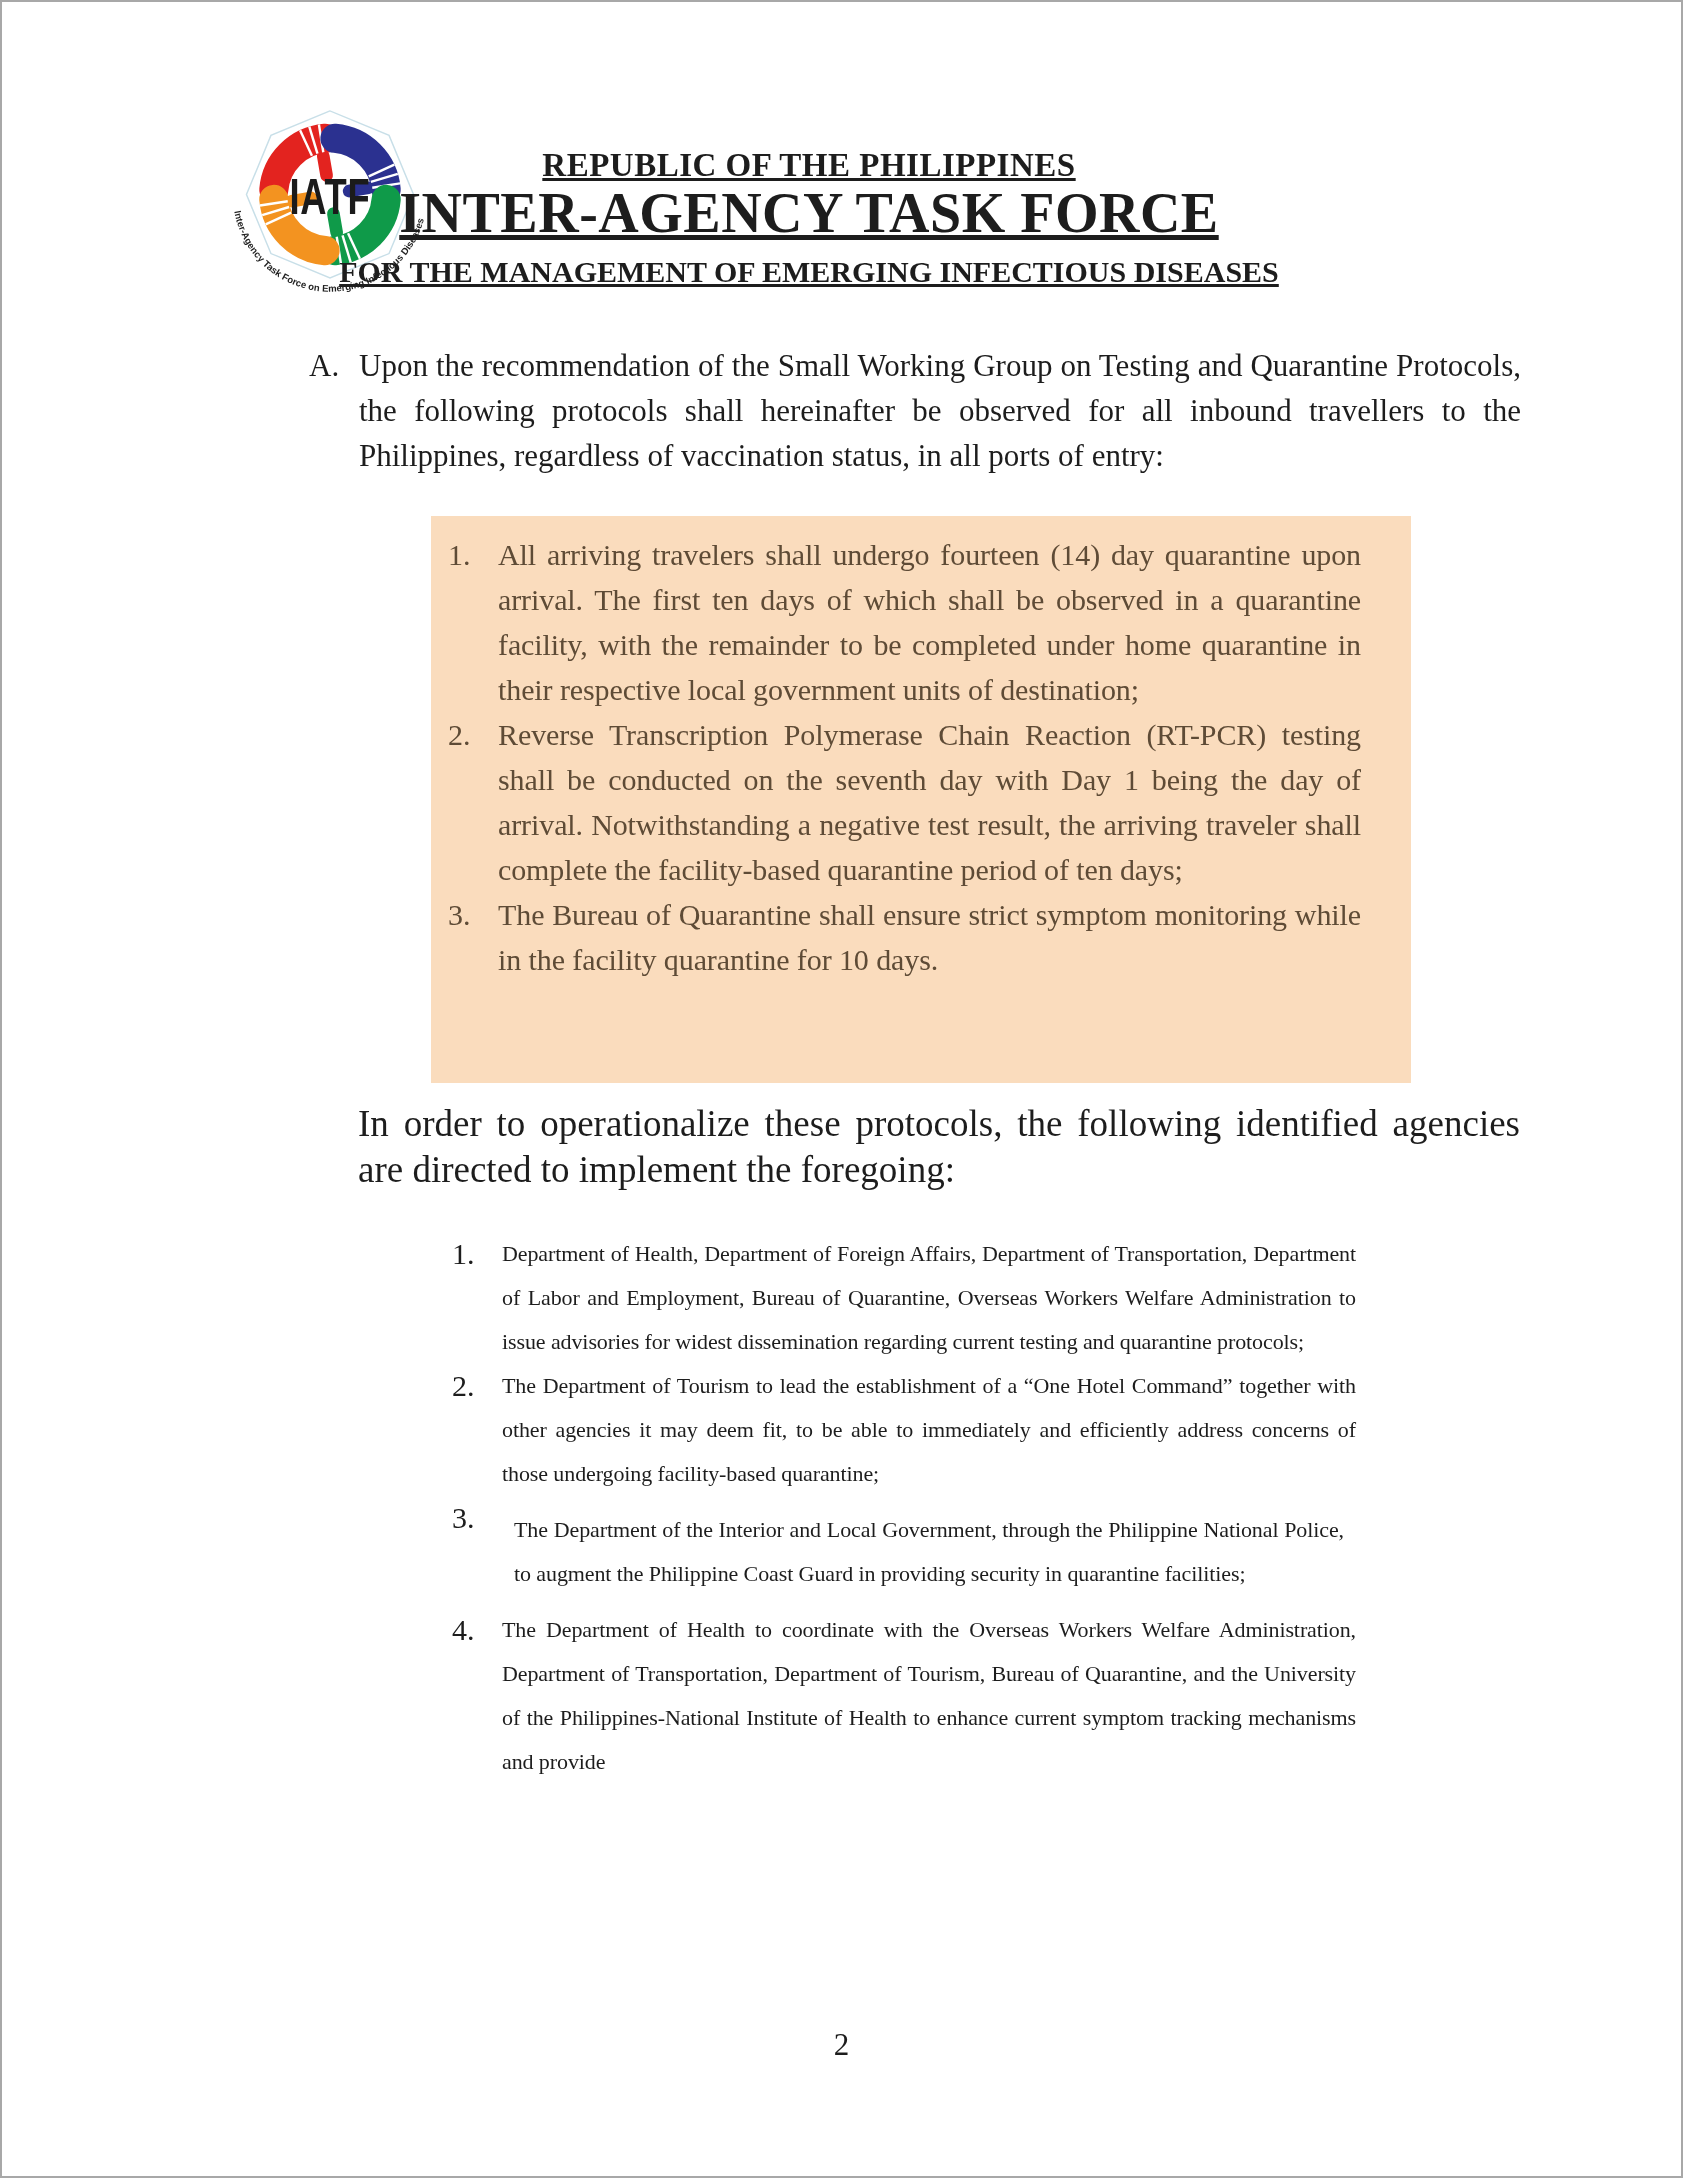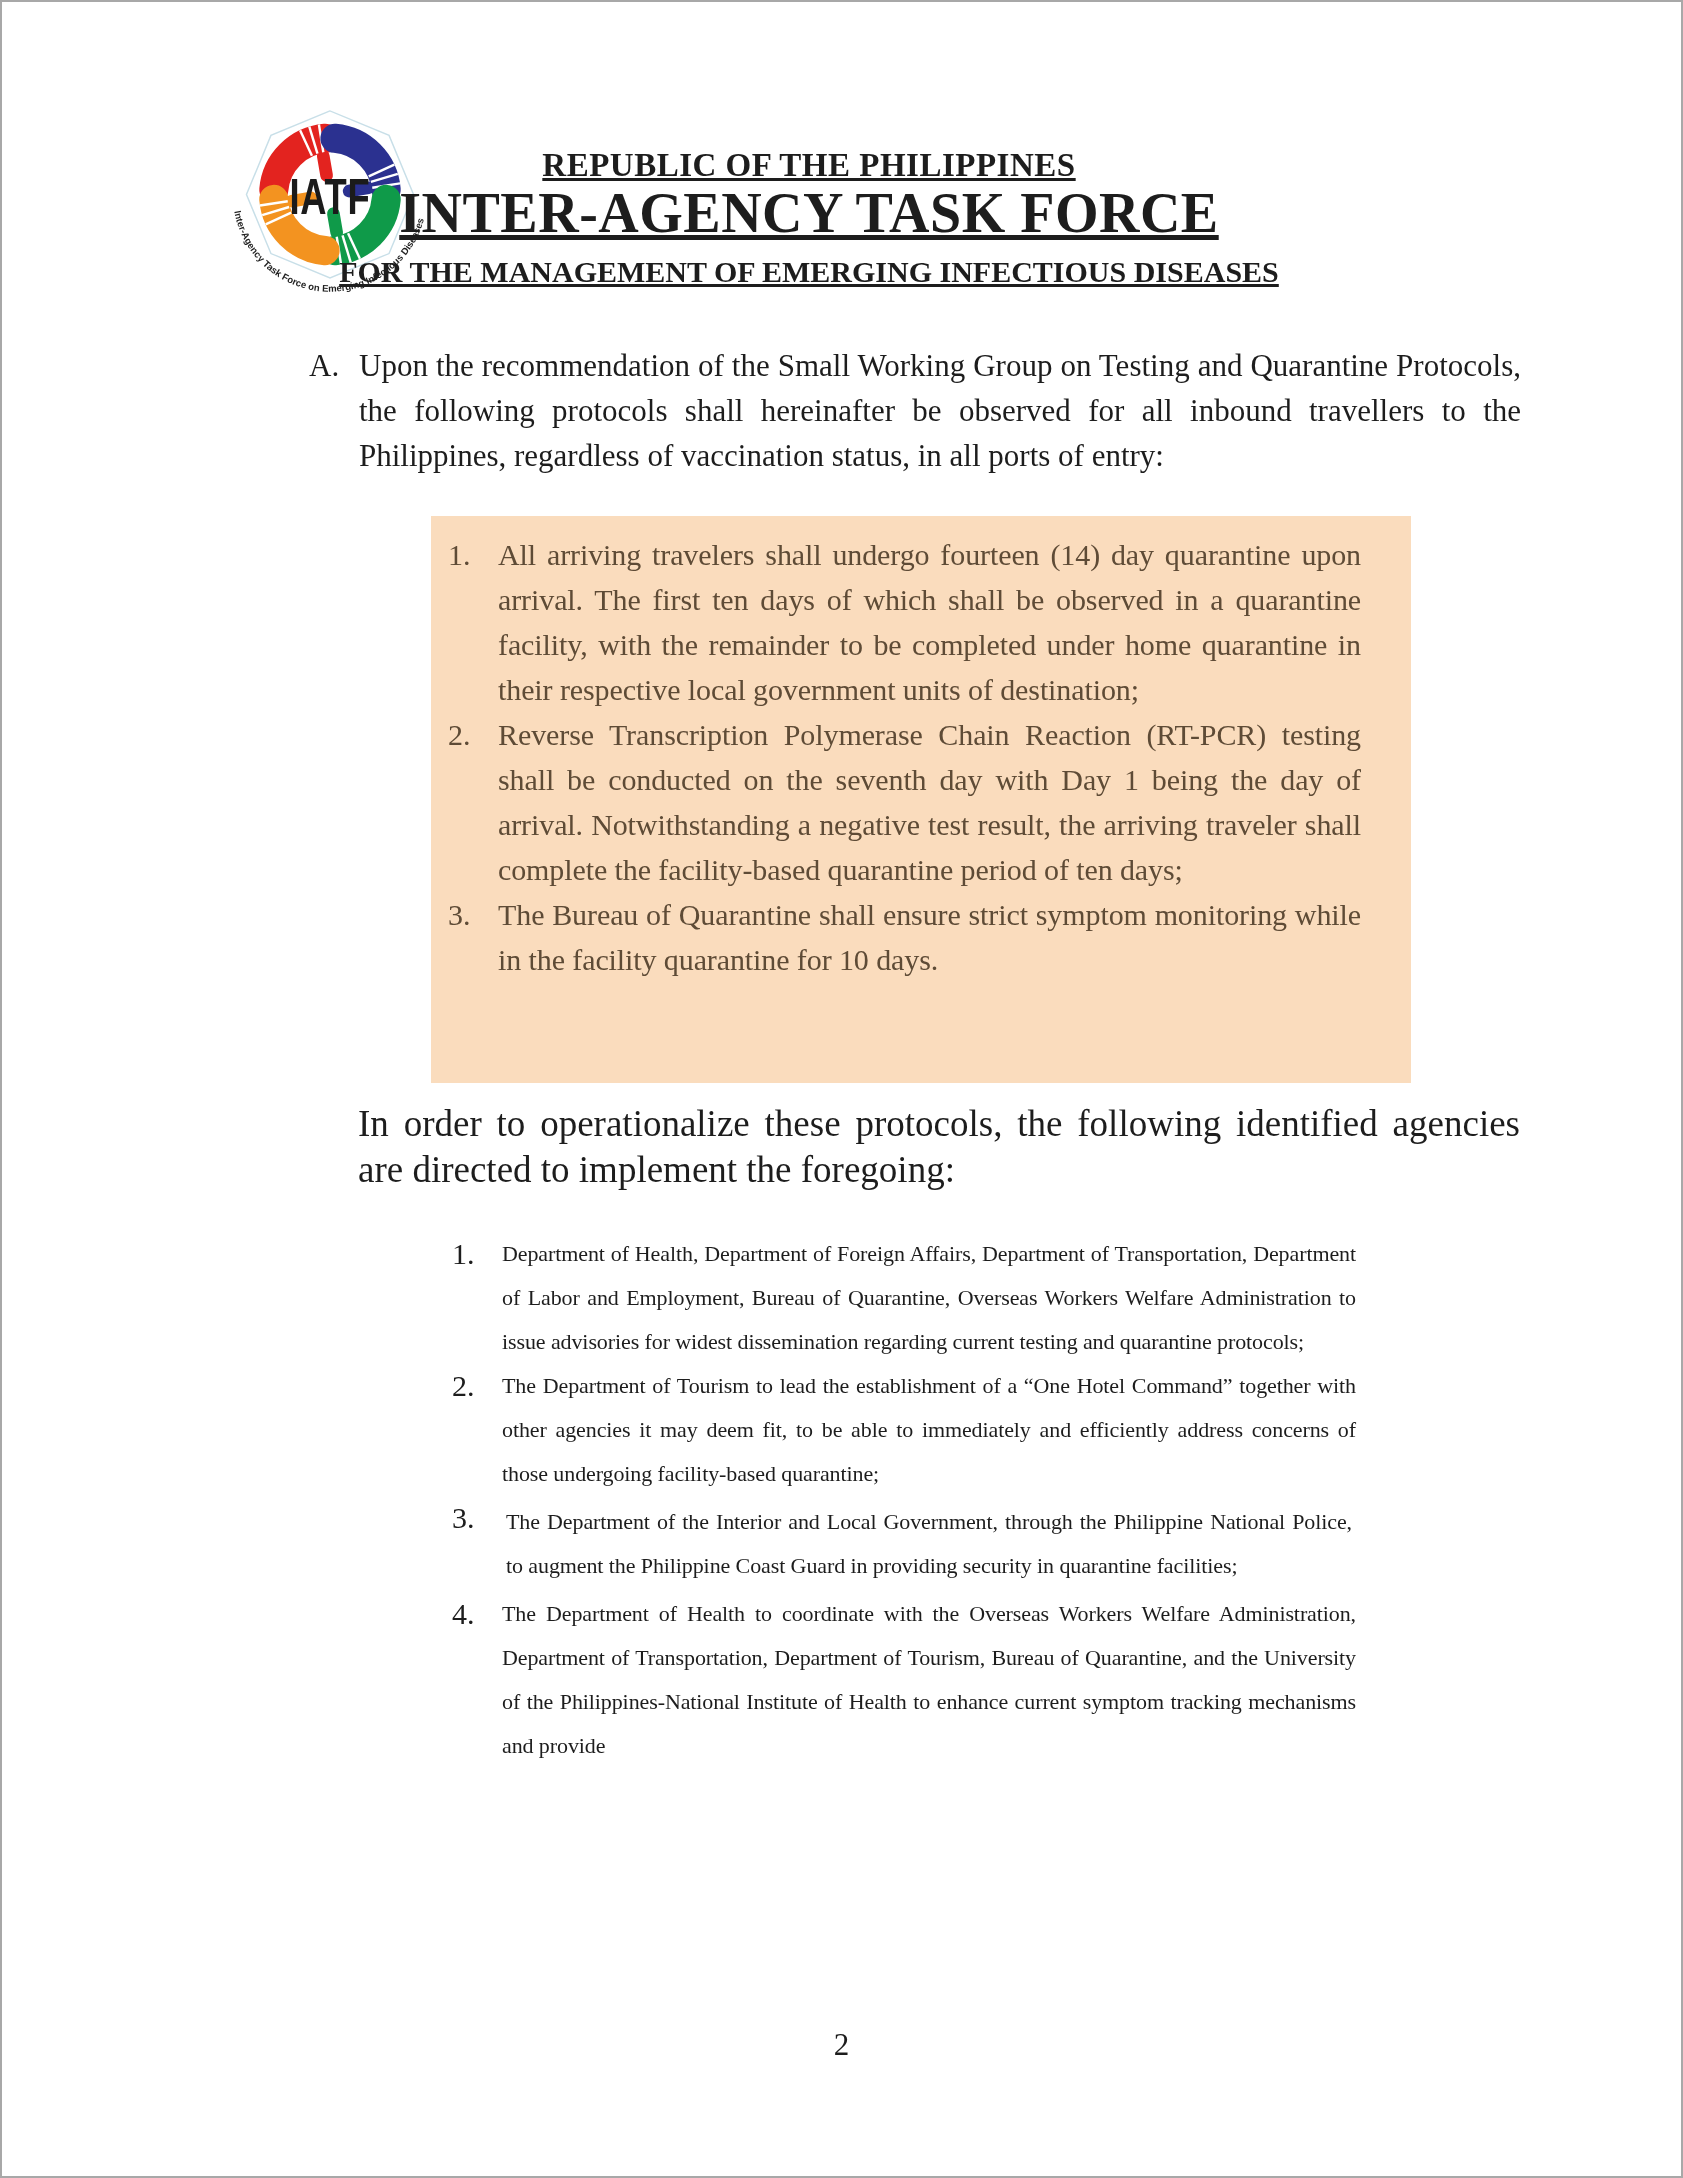--- a/index.html
+++ b/index.html
@@ -111,21 +111,21 @@
     <div class="arow">
       <span class="num">1.</span>
       <p class="txt" style="margin:0">Department of Health, Department of Foreign Affairs, Department of Transportation, Department of Labor and Employment, Bureau of Quarantine, Overseas Workers Welfare Administration to issue advisories for widest dissemination regarding current testing and quarantine protocols;</p>
     </div>
     <div class="arow">
       <span class="num">2.</span>
       <p class="txt" style="margin:0">The Department of Tourism to lead the establishment of a “One Hotel Command” together with other agencies it may deem fit, to be able to immediately and efficiently address concerns of those undergoing facility-based quarantine;</p>
     </div>
     <div class="arow">
       <span class="num">3.</span>
-      <p class="txt" style="margin:4px">The Department of the Interior and Local Government, through the Philippine National Police, to augment the Philippine Coast Guard in providing security in quarantine facilities;</p>
+      <p class="txt" style="margin:12px">The Department of the Interior and Local Government, through the Philippine National Police, to augment the Philippine Coast Guard in providing security in quarantine facilities;</p>
     </div>
     <div class="arow">
       <span class="num">4.</span>
       <p class="txt" style="margin:0">The Department of Health to coordinate with the Overseas Workers Welfare Administration, Department of Transportation, Department of Tourism, Bureau of Quarantine, and the University of the Philippines-National Institute of Health to enhance current symptom tracking mechanisms and provide</p>
     </div>
   </div>
 
   <div class="page-number">2</div>
 
 </div>

